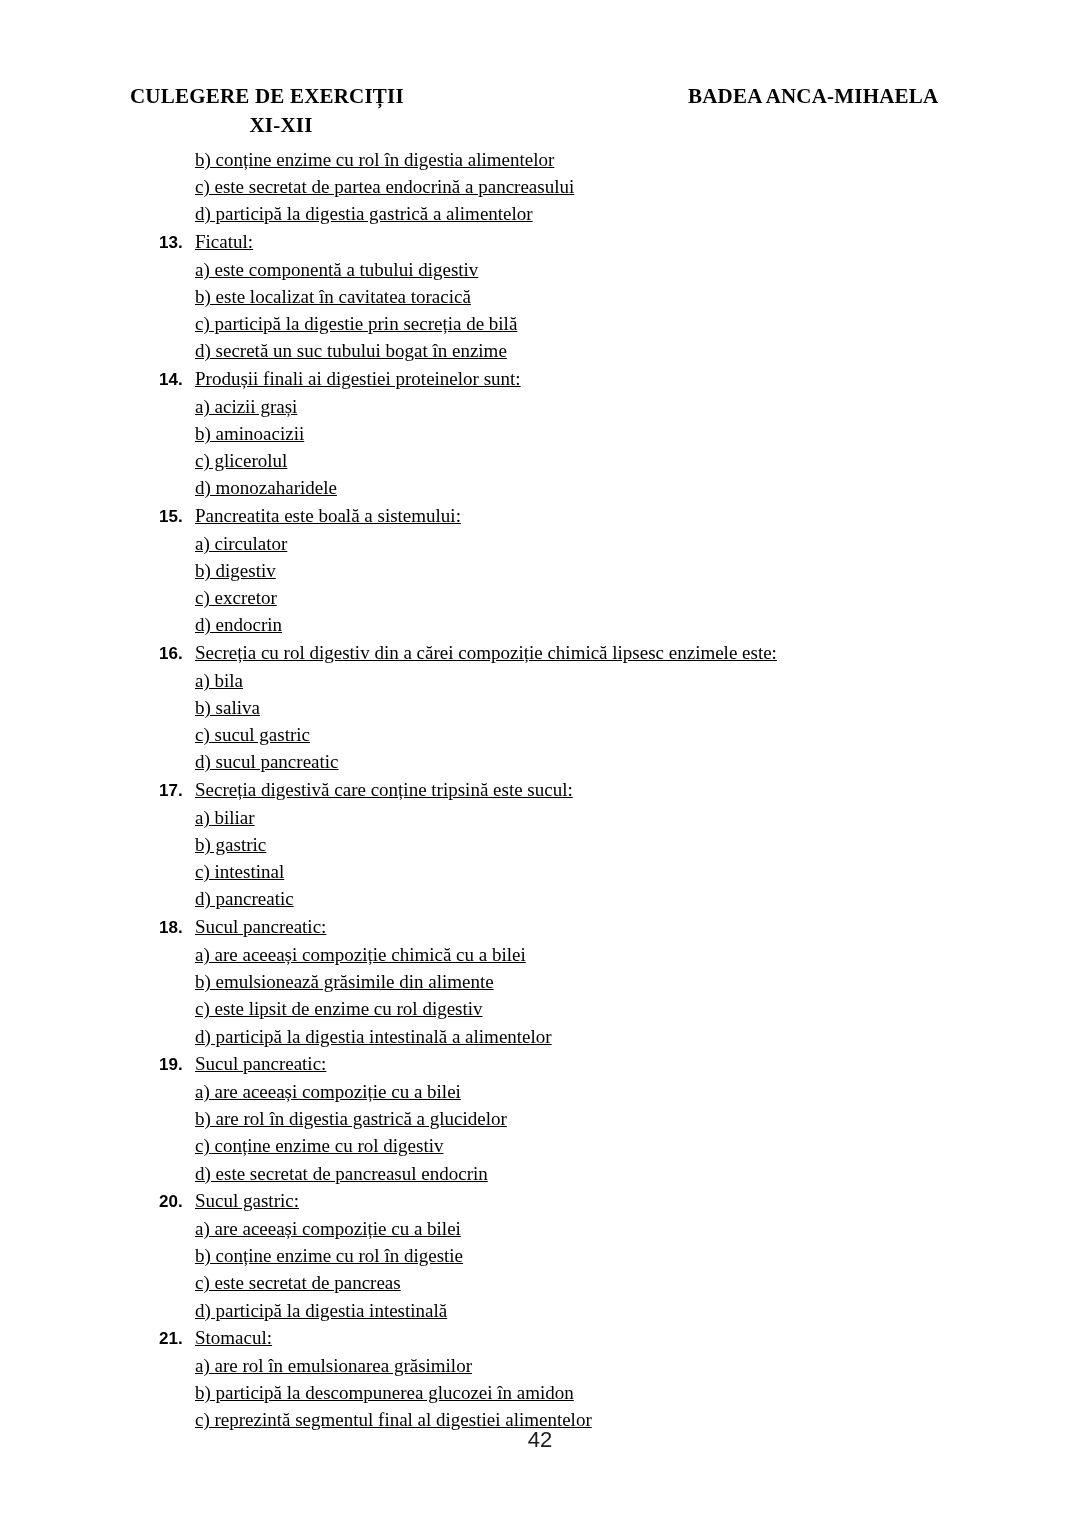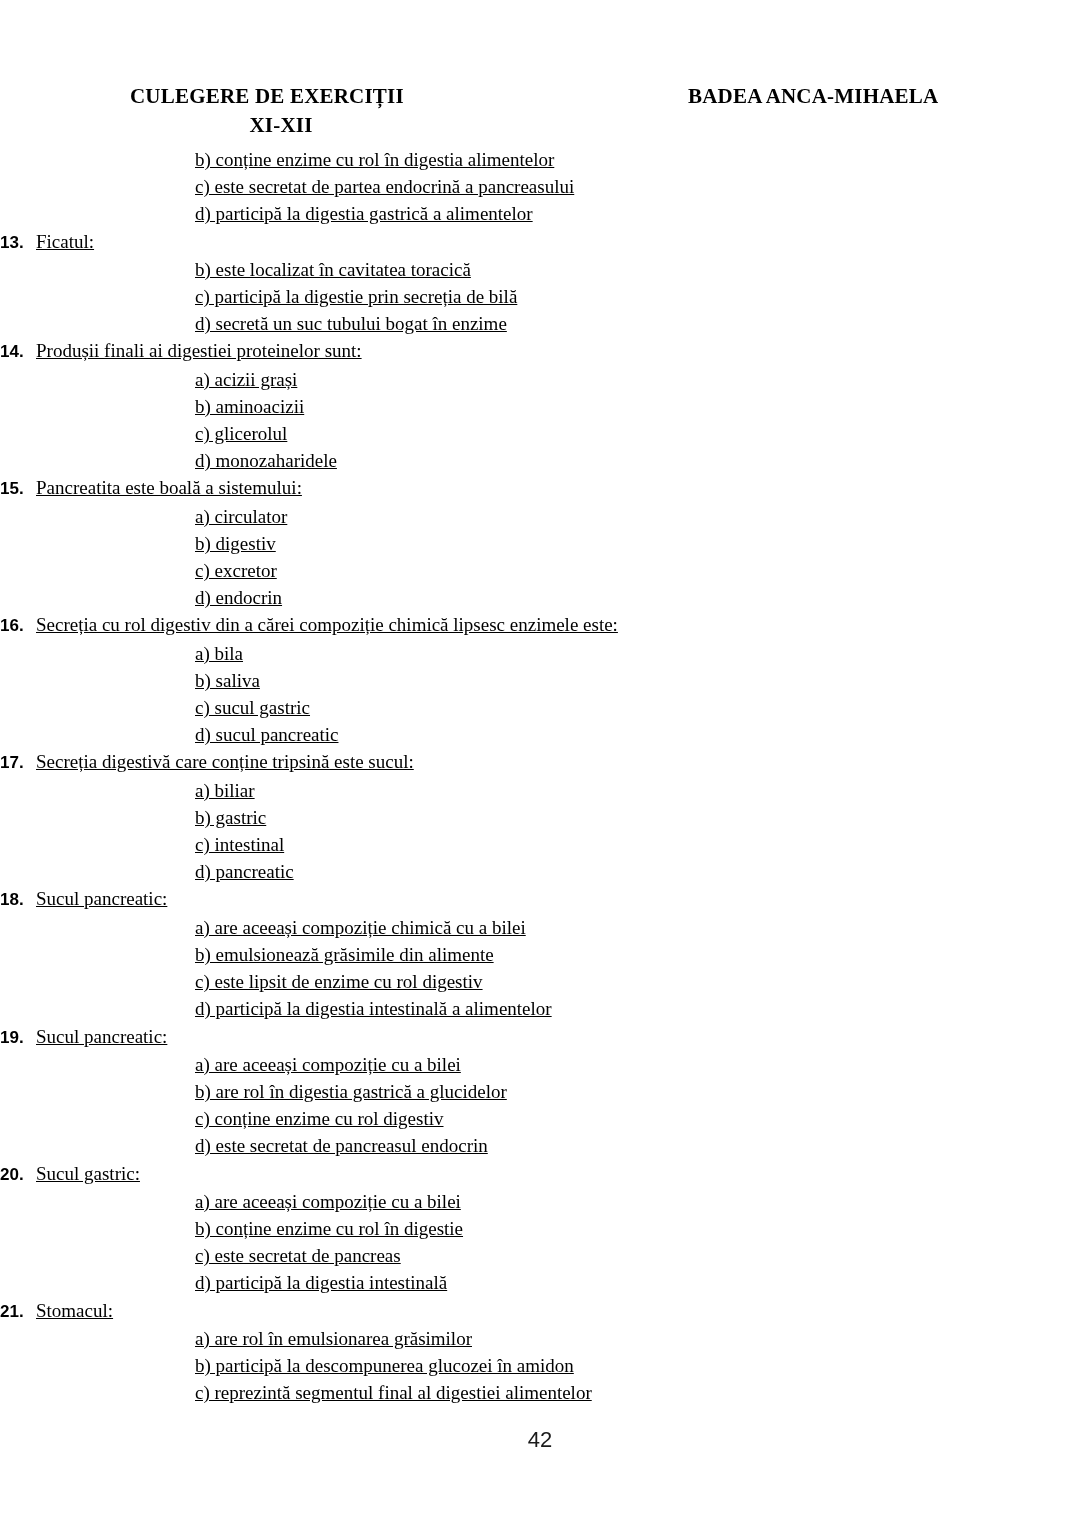--- a/index.html
+++ b/index.html
@@ -42,21 +42,21 @@
   .body-lines {
     position: absolute;
     top: 122px;
     left: 0;
     width: 1080px;
     font-size: 19px;
     line-height: 27.2px;
   }
   .line { white-space: pre; text-decoration: underline; }
   .opt-line { padding-left: 195px; }
-  .q-line { }
+  .q-line { padding-left: 159px; }
   .q-num {
     display: inline-block;
     width: 36px;
     font-family: "Liberation Sans", sans-serif;
     font-weight: bold;
     font-size: 17px;
   }
   .footer {
     position: absolute;
     top: 1403px;
@@ -78,20 +78,21 @@
     <div class="subtitle-line">XI-XII</div>
   </div>
 
   <div class="header-right">BADEA ANCA-MIHAELA</div>
 
   <div class="body-lines" id="questions">
       <div class="line opt-line">b) conține enzime cu rol în digestia alimentelor</div>
       <div class="line opt-line">c) este secretat de partea endocrină a pancreasului</div>
       <div class="line opt-line">d) participă la digestia gastrică a alimentelor</div>
       <div class="line q-line"><span class="q-num">13.</span><span>Ficatul:</span></div>
+      <div class="line opt-line">a) este componentă a tubului digestiv</div>
       <div class="line opt-line">b) este localizat în cavitatea toracică</div>
       <div class="line opt-line">c) participă la digestie prin secreția de bilă</div>
       <div class="line opt-line">d) secretă un suc tubului bogat în enzime</div>
       <div class="line q-line"><span class="q-num">14.</span><span>Produșii finali ai digestiei proteinelor sunt:</span></div>
       <div class="line opt-line">a) acizii grași</div>
       <div class="line opt-line">b) aminoacizii</div>
       <div class="line opt-line">c) glicerolul</div>
       <div class="line opt-line">d) monozaharidele</div>
       <div class="line q-line"><span class="q-num">15.</span><span>Pancreatita este boală a sistemului:</span></div>
       <div class="line opt-line">a) circulator</div>

